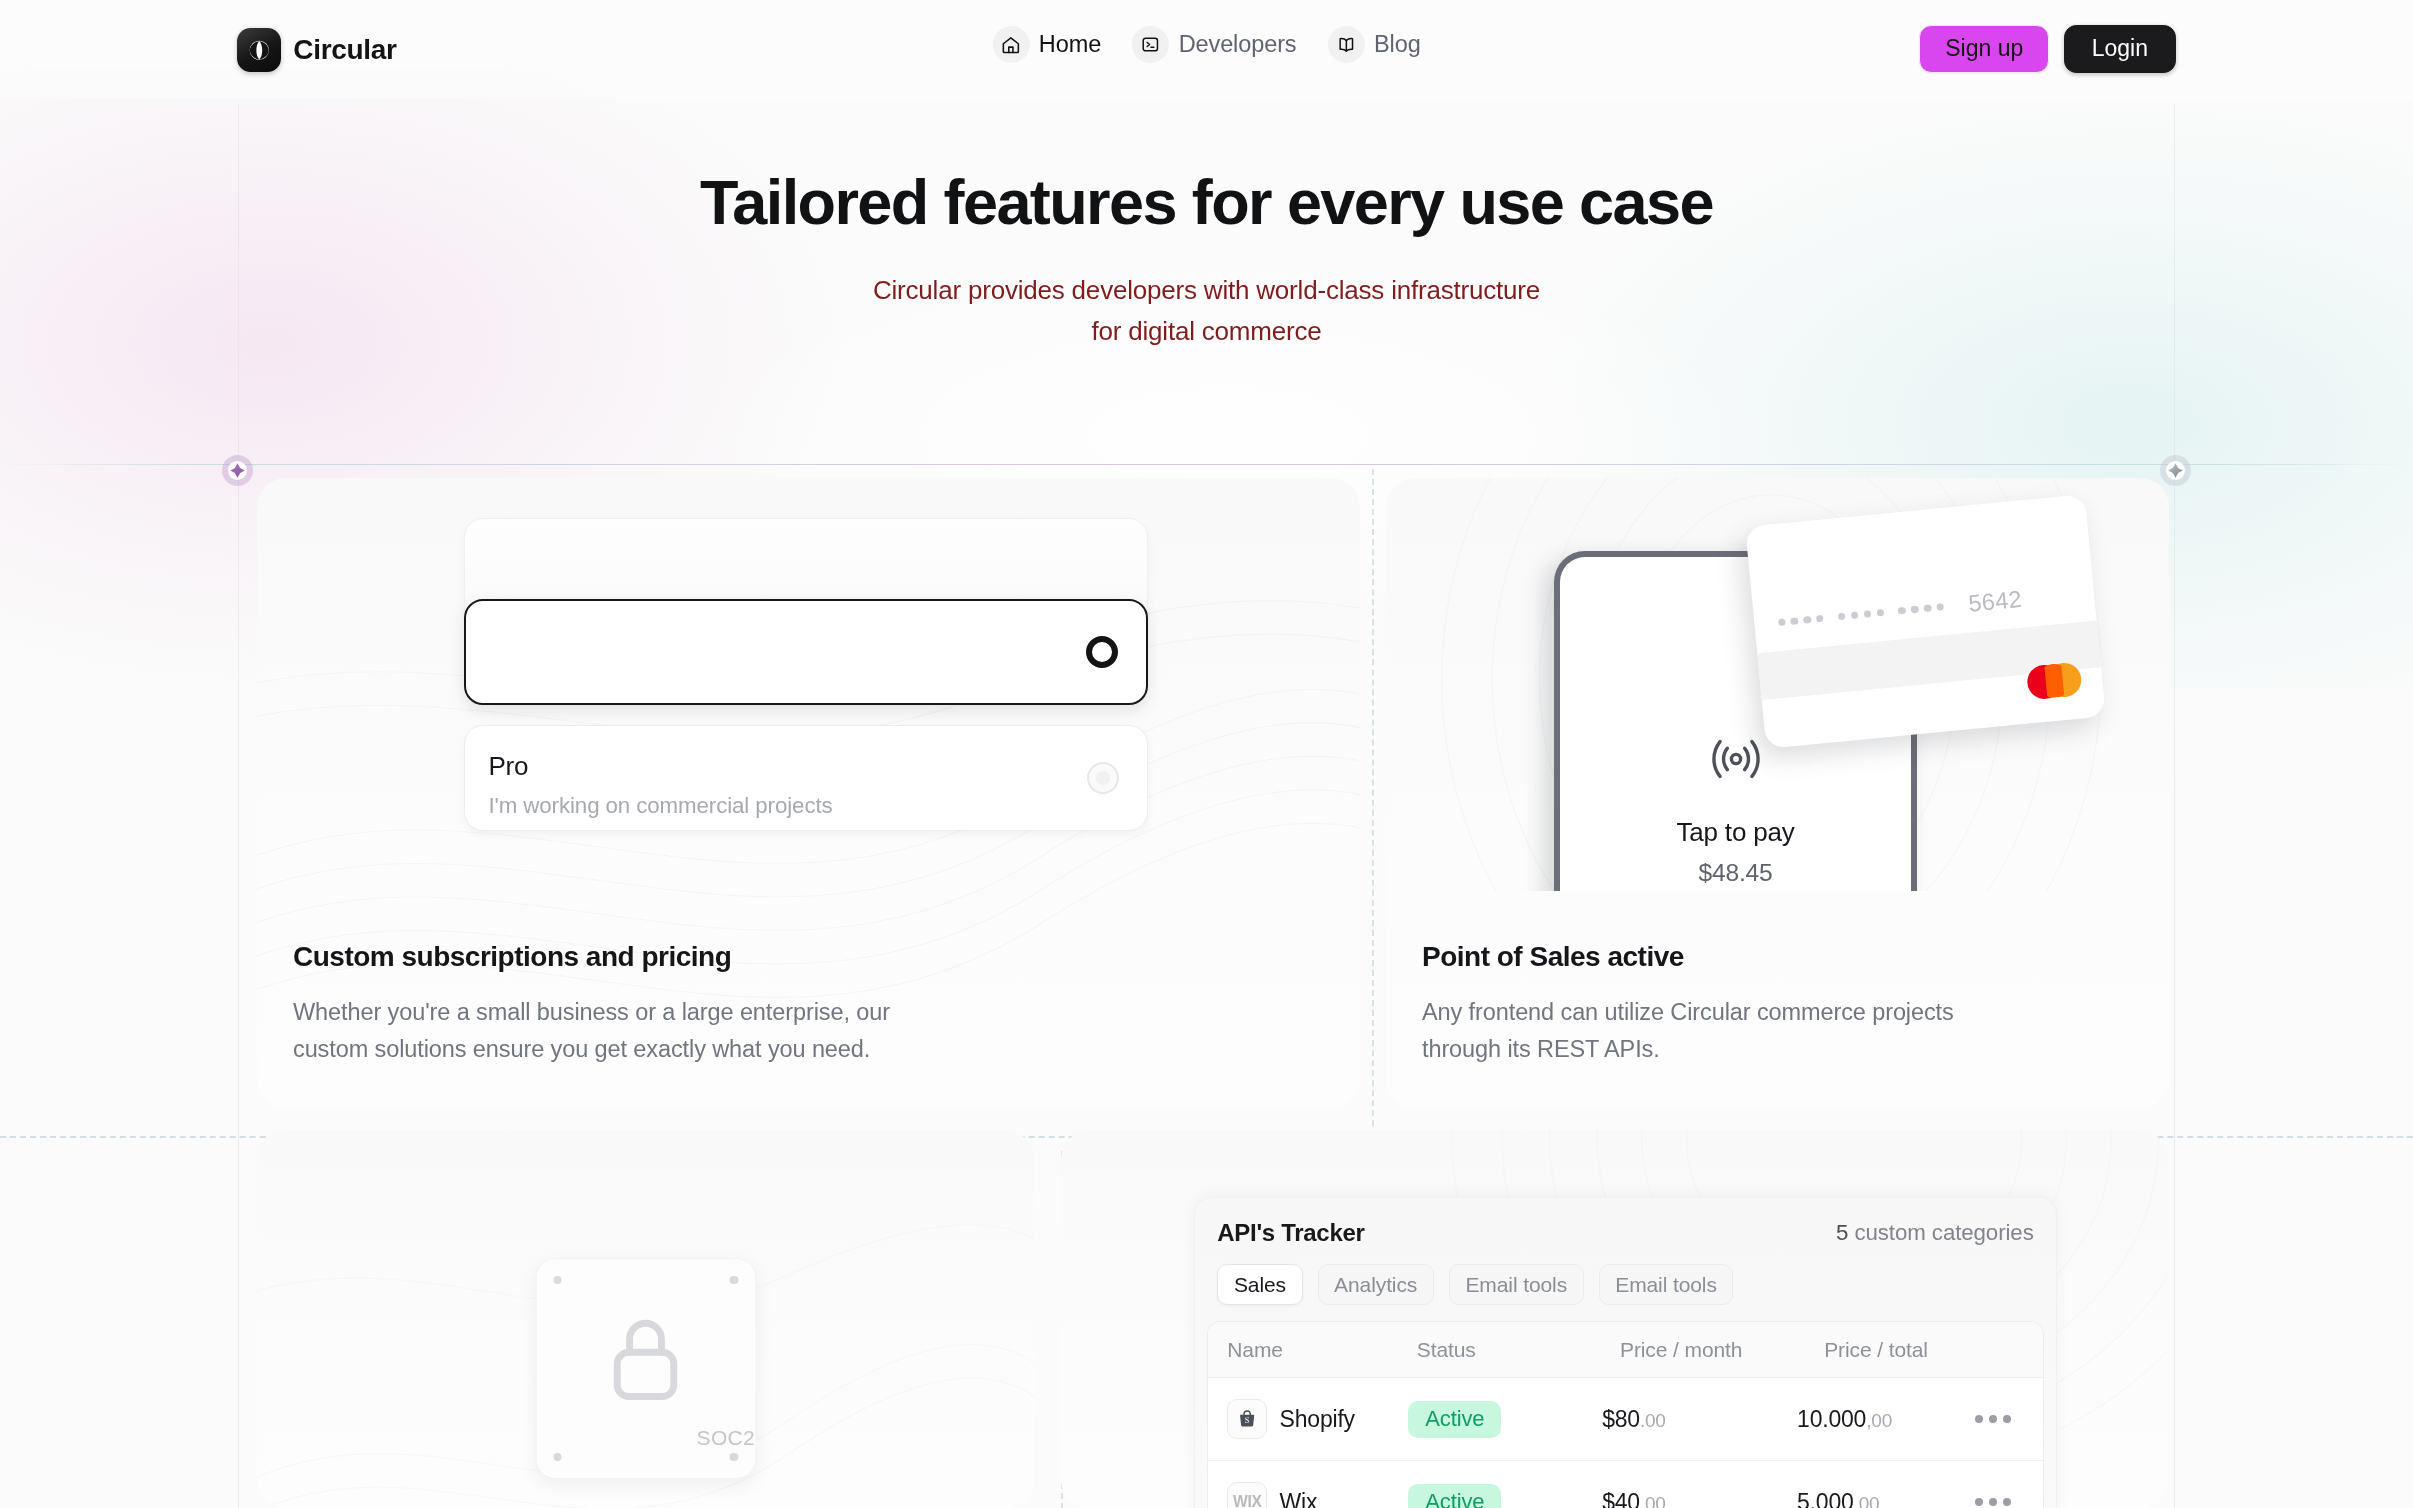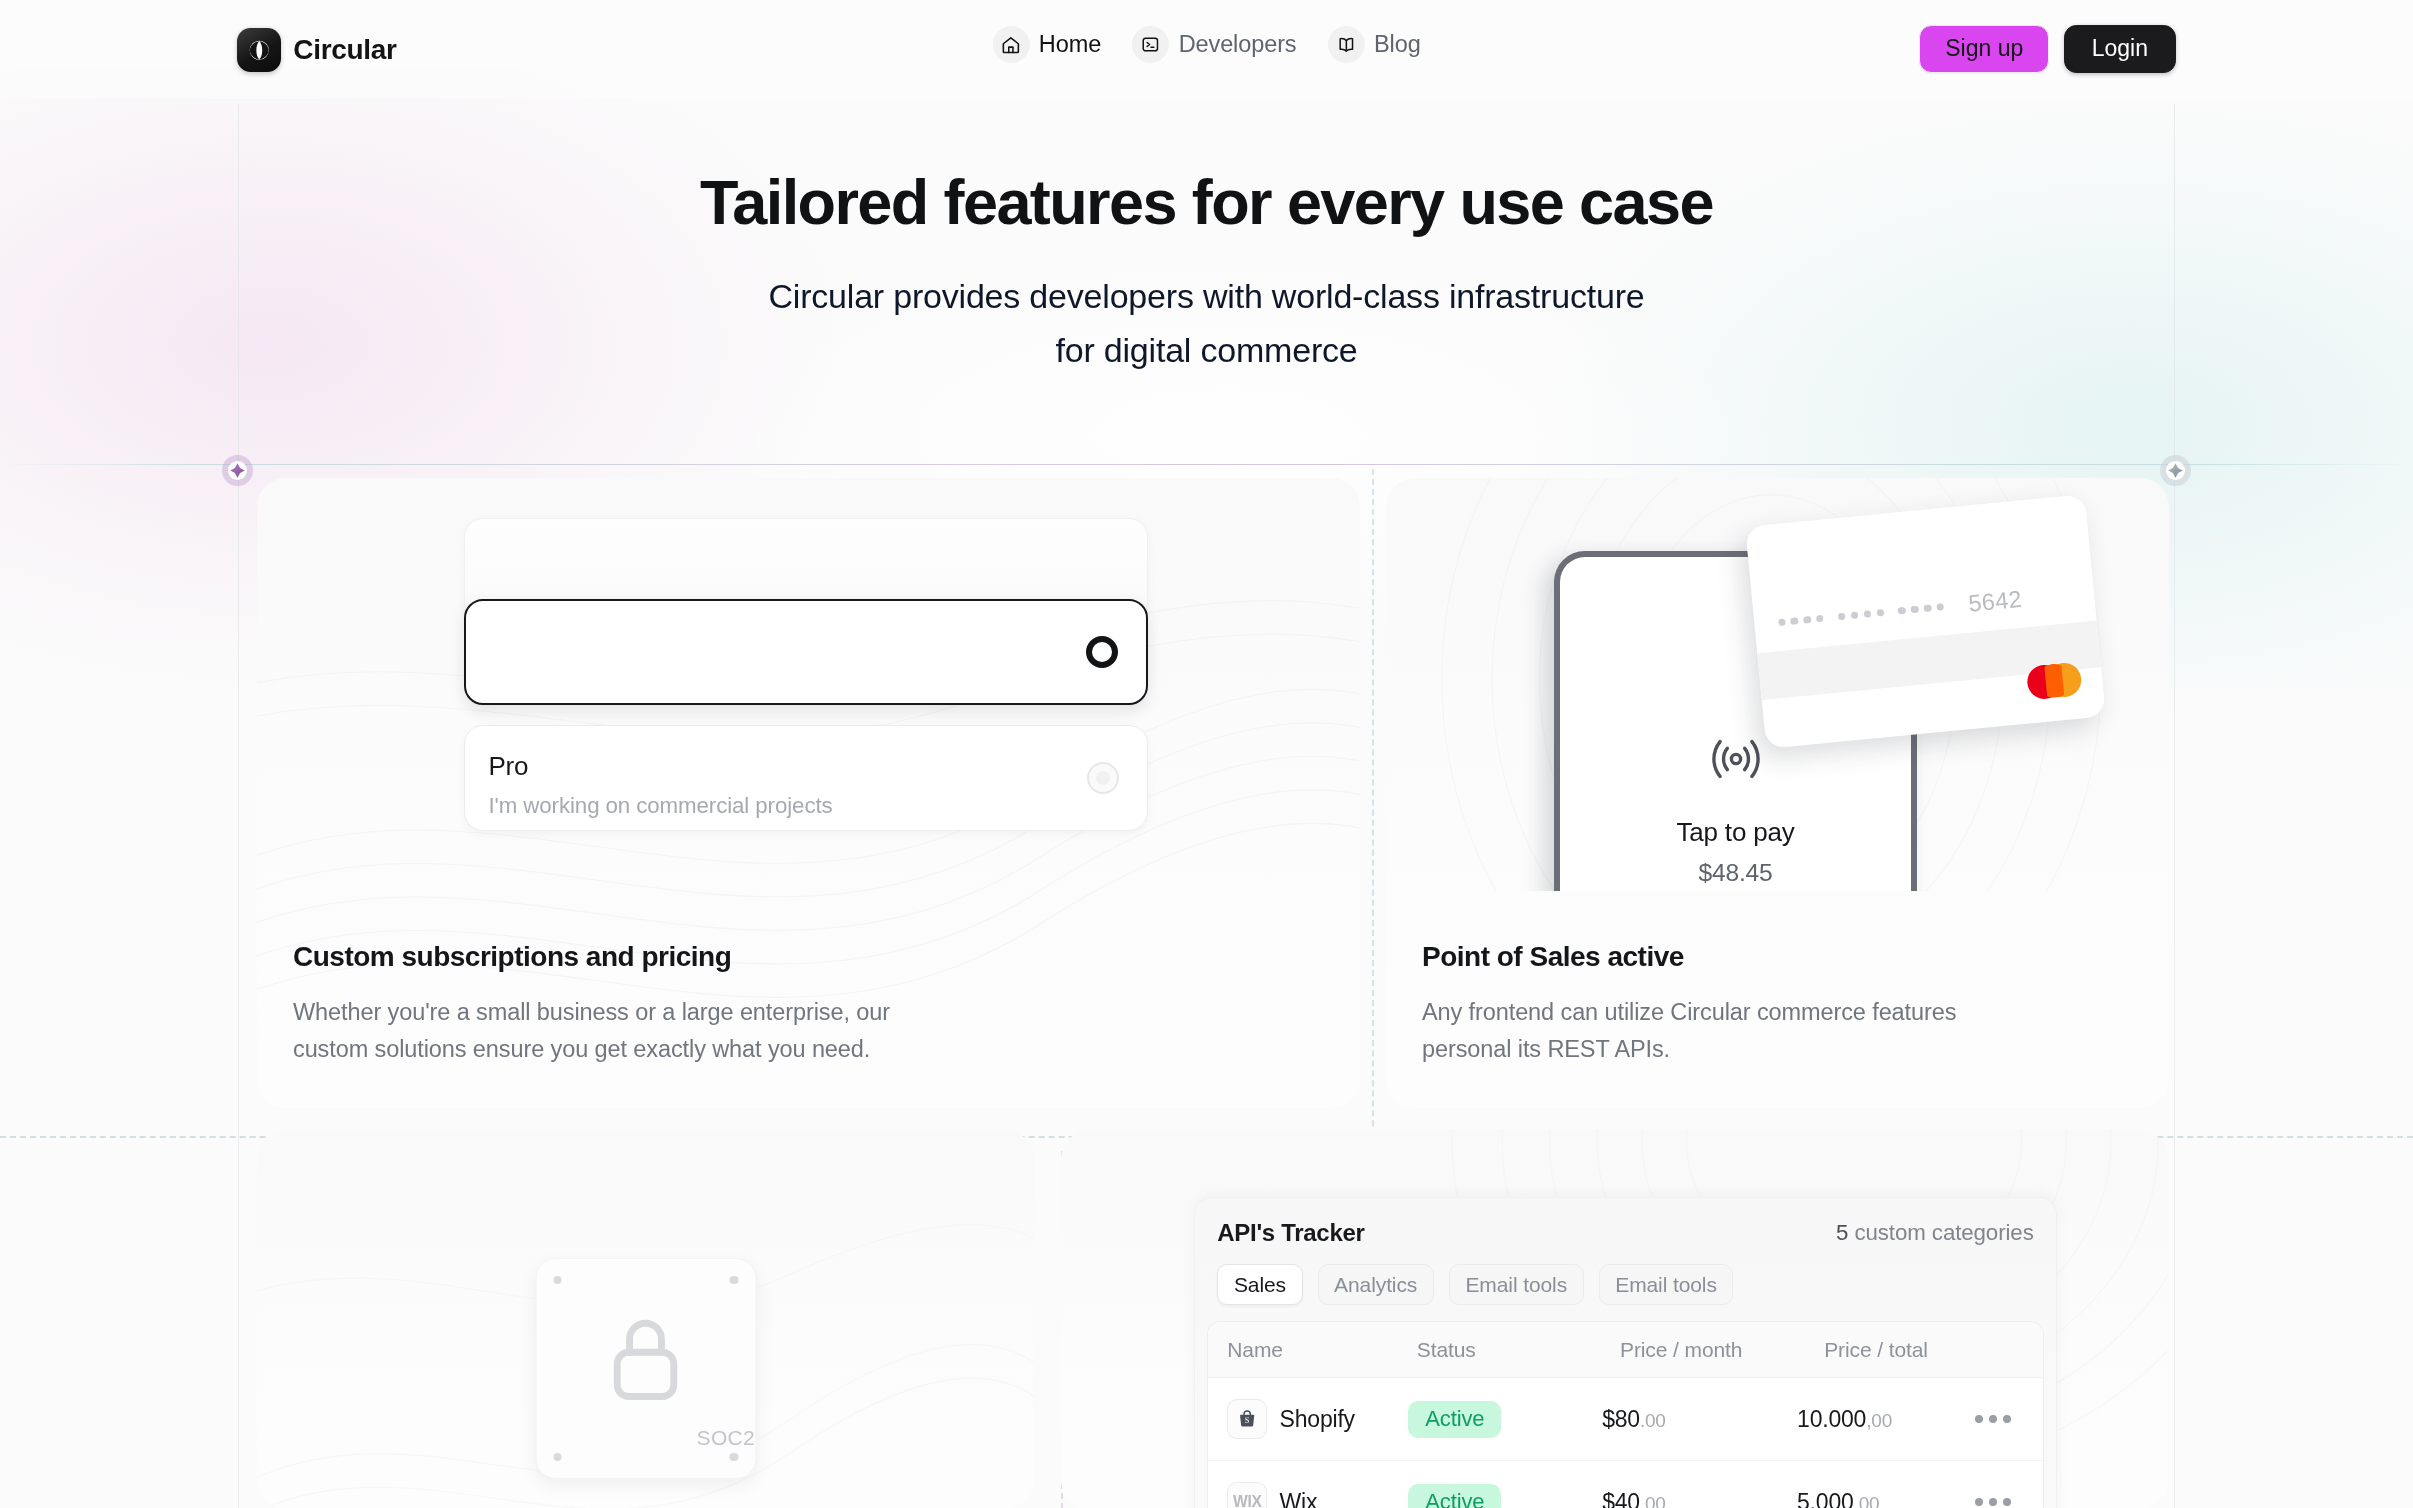--- a/index.html
+++ b/index.html
@@ -84,21 +84,21 @@
     box-shadow: 0 1.7px 4.5px rgba(0,0,0,0.22);
   }
 
   
   .hero { position: absolute; left: 0; top: 168px; width: 2413px; text-align: center; z-index: 10; }
   .hero-title {
     font-size: 63px; font-weight: 700; color: #111214;
     letter-spacing: -1.6px; line-height: 1.08;
   }
   .hero-sub {
-    margin-top: 34px; font-size: 34px; color: #0f172a;
+    margin-top: 34px; font-size: 26px; color: #7f1d1d;
     line-height: 1.58; letter-spacing: -0.2px;
   }
 
   
   .frame {
     position: absolute; left: 238px; top: 104px;
     width: 1937px; height: 1405px;
     border-left: 1.1px solid rgba(220,226,228,0.55);
     border-right: 1.1px solid rgba(220,226,228,0.55);
     pointer-events: none; z-index: 5;
@@ -510,21 +510,21 @@
       <div class="cc-mc">
         <span class="mc-c mc-red"></span>
         <span class="mc-c mc-yel"></span>
         <span class="mc-mid"></span>
       </div>
     </div>
   </div>
 
   <div class="card-body" style="top: 463px;">
     <div class="card-title">Point of Sales active</div>
-    <div class="card-desc" style="max-width:592px">Any frontend can utilize Circular commerce features personal its REST APIs.</div>
+    <div class="card-desc" style="max-width:592px">Any frontend can utilize Circular commerce projects through its REST APIs.</div>
   </div>
 </div>
 
 <div class="card card-soc">
   <svg class="wave-tex" viewBox="0 0 1390 678" preserveAspectRatio="none">
     <g fill="none" stroke="#f1f2f3" stroke-width="2">
       <path d="M-40 640 C 300 460 600 760 950 520 S 1400 420 1450 470"></path>
       <path d="M-40 700 C 300 520 600 820 950 580 S 1400 480 1450 530"></path>
       <path d="M-40 300 C 300 180 600 420 950 260 S 1400 190 1450 240"></path>
     </g>

